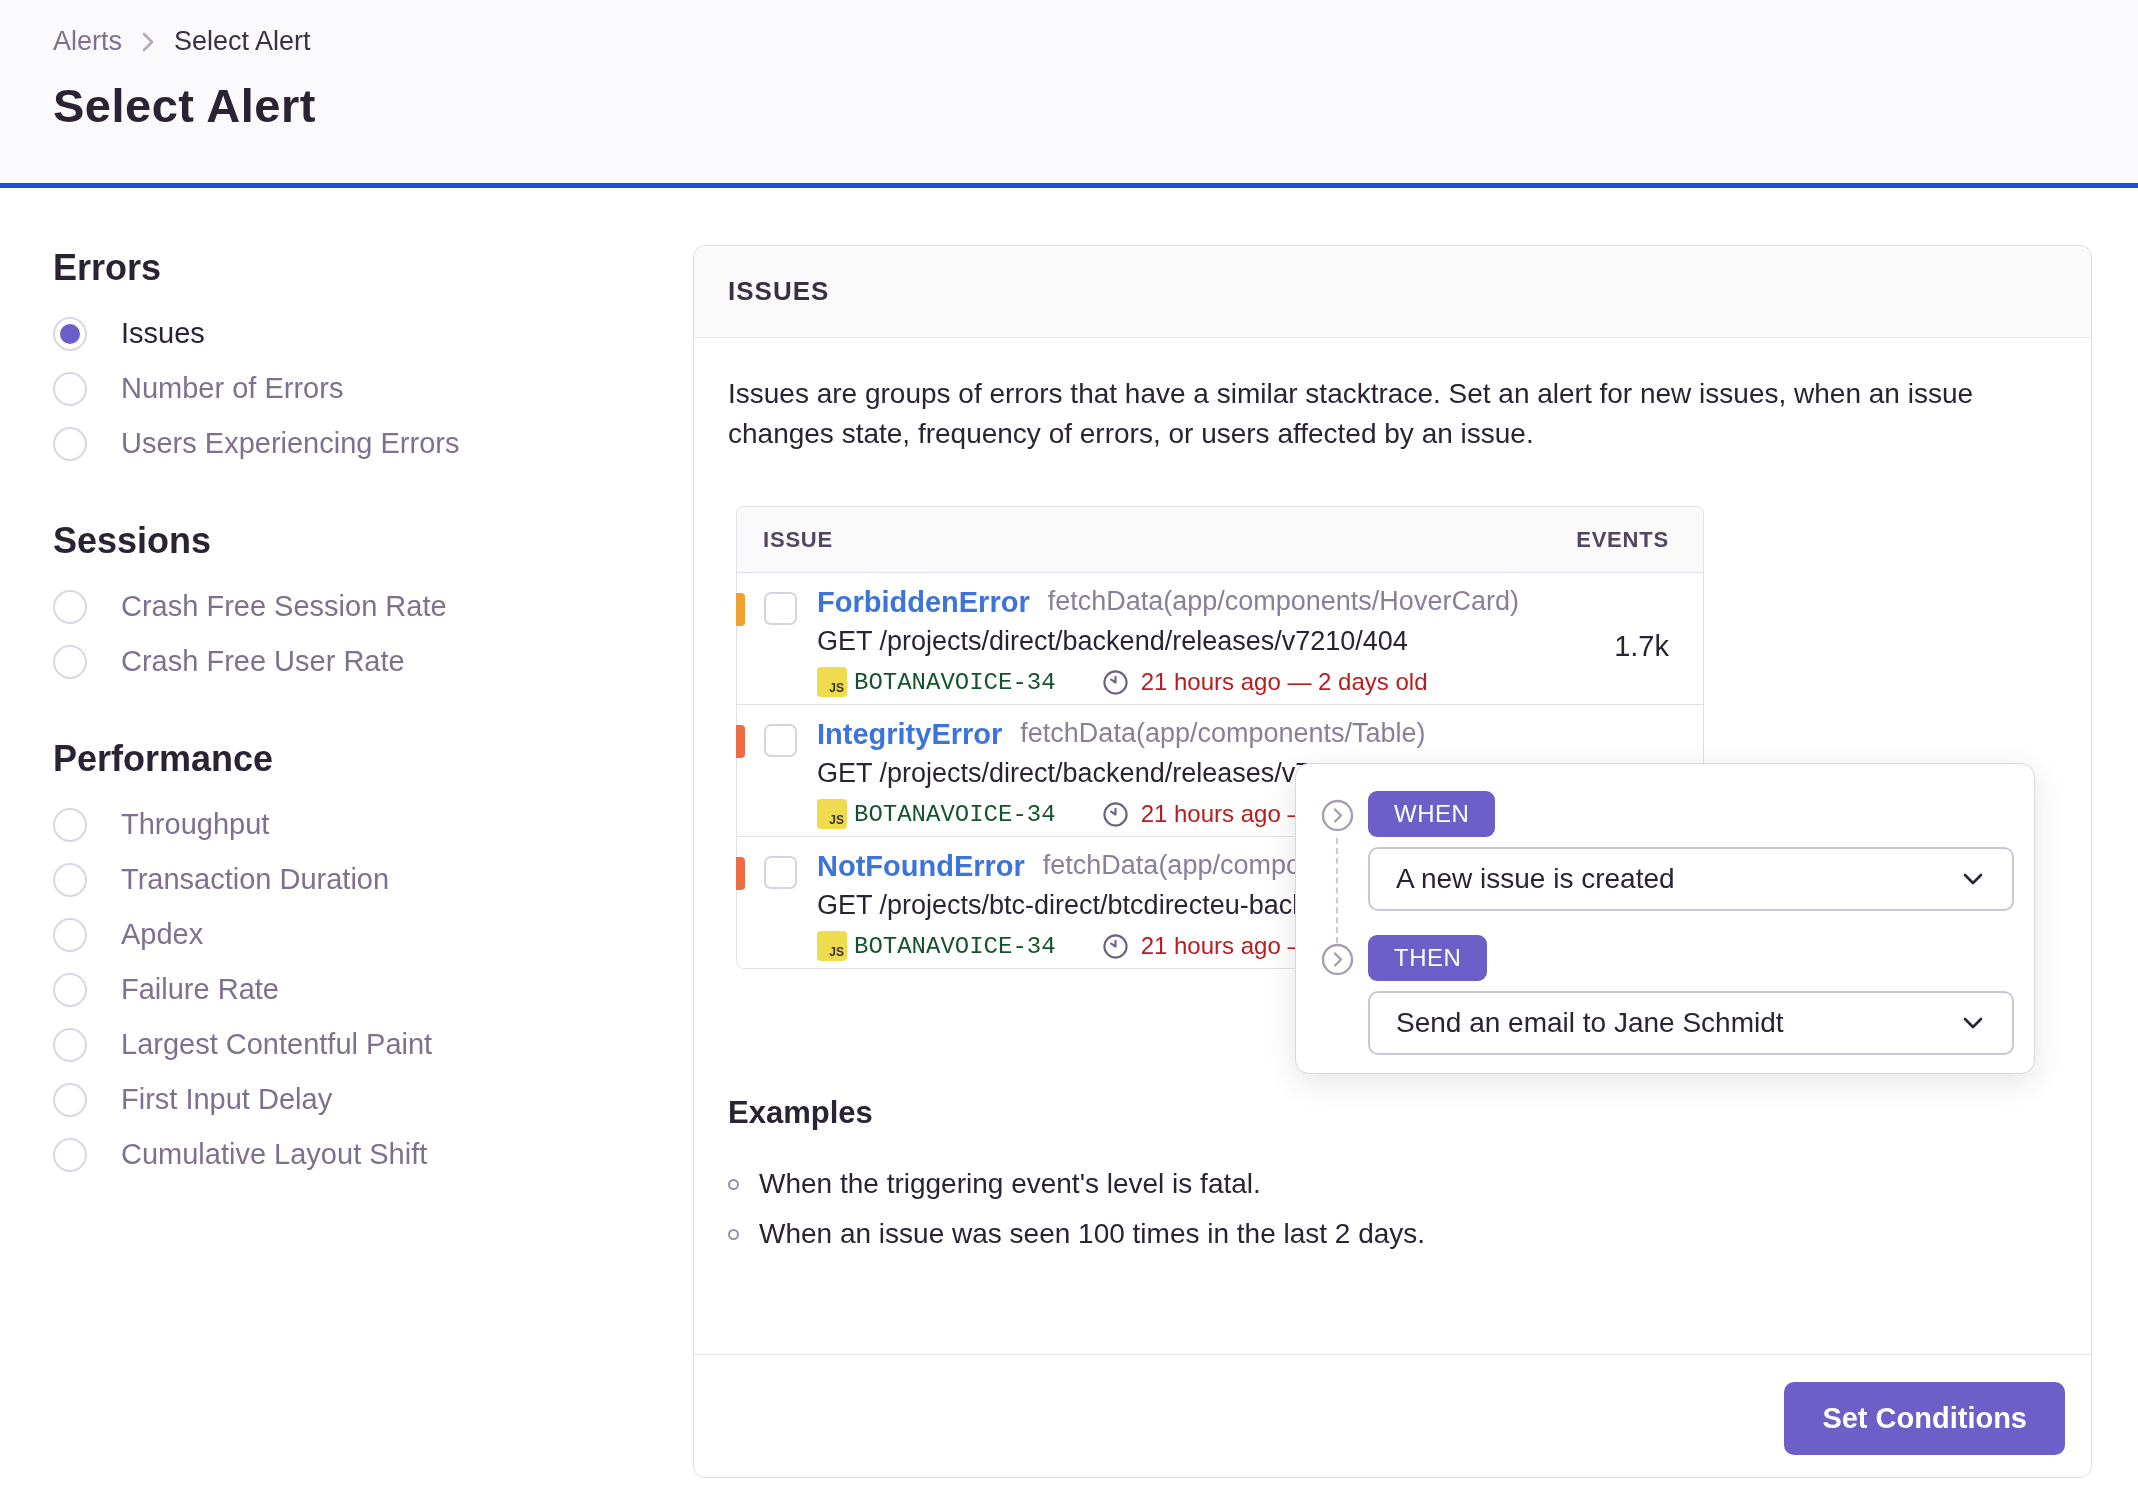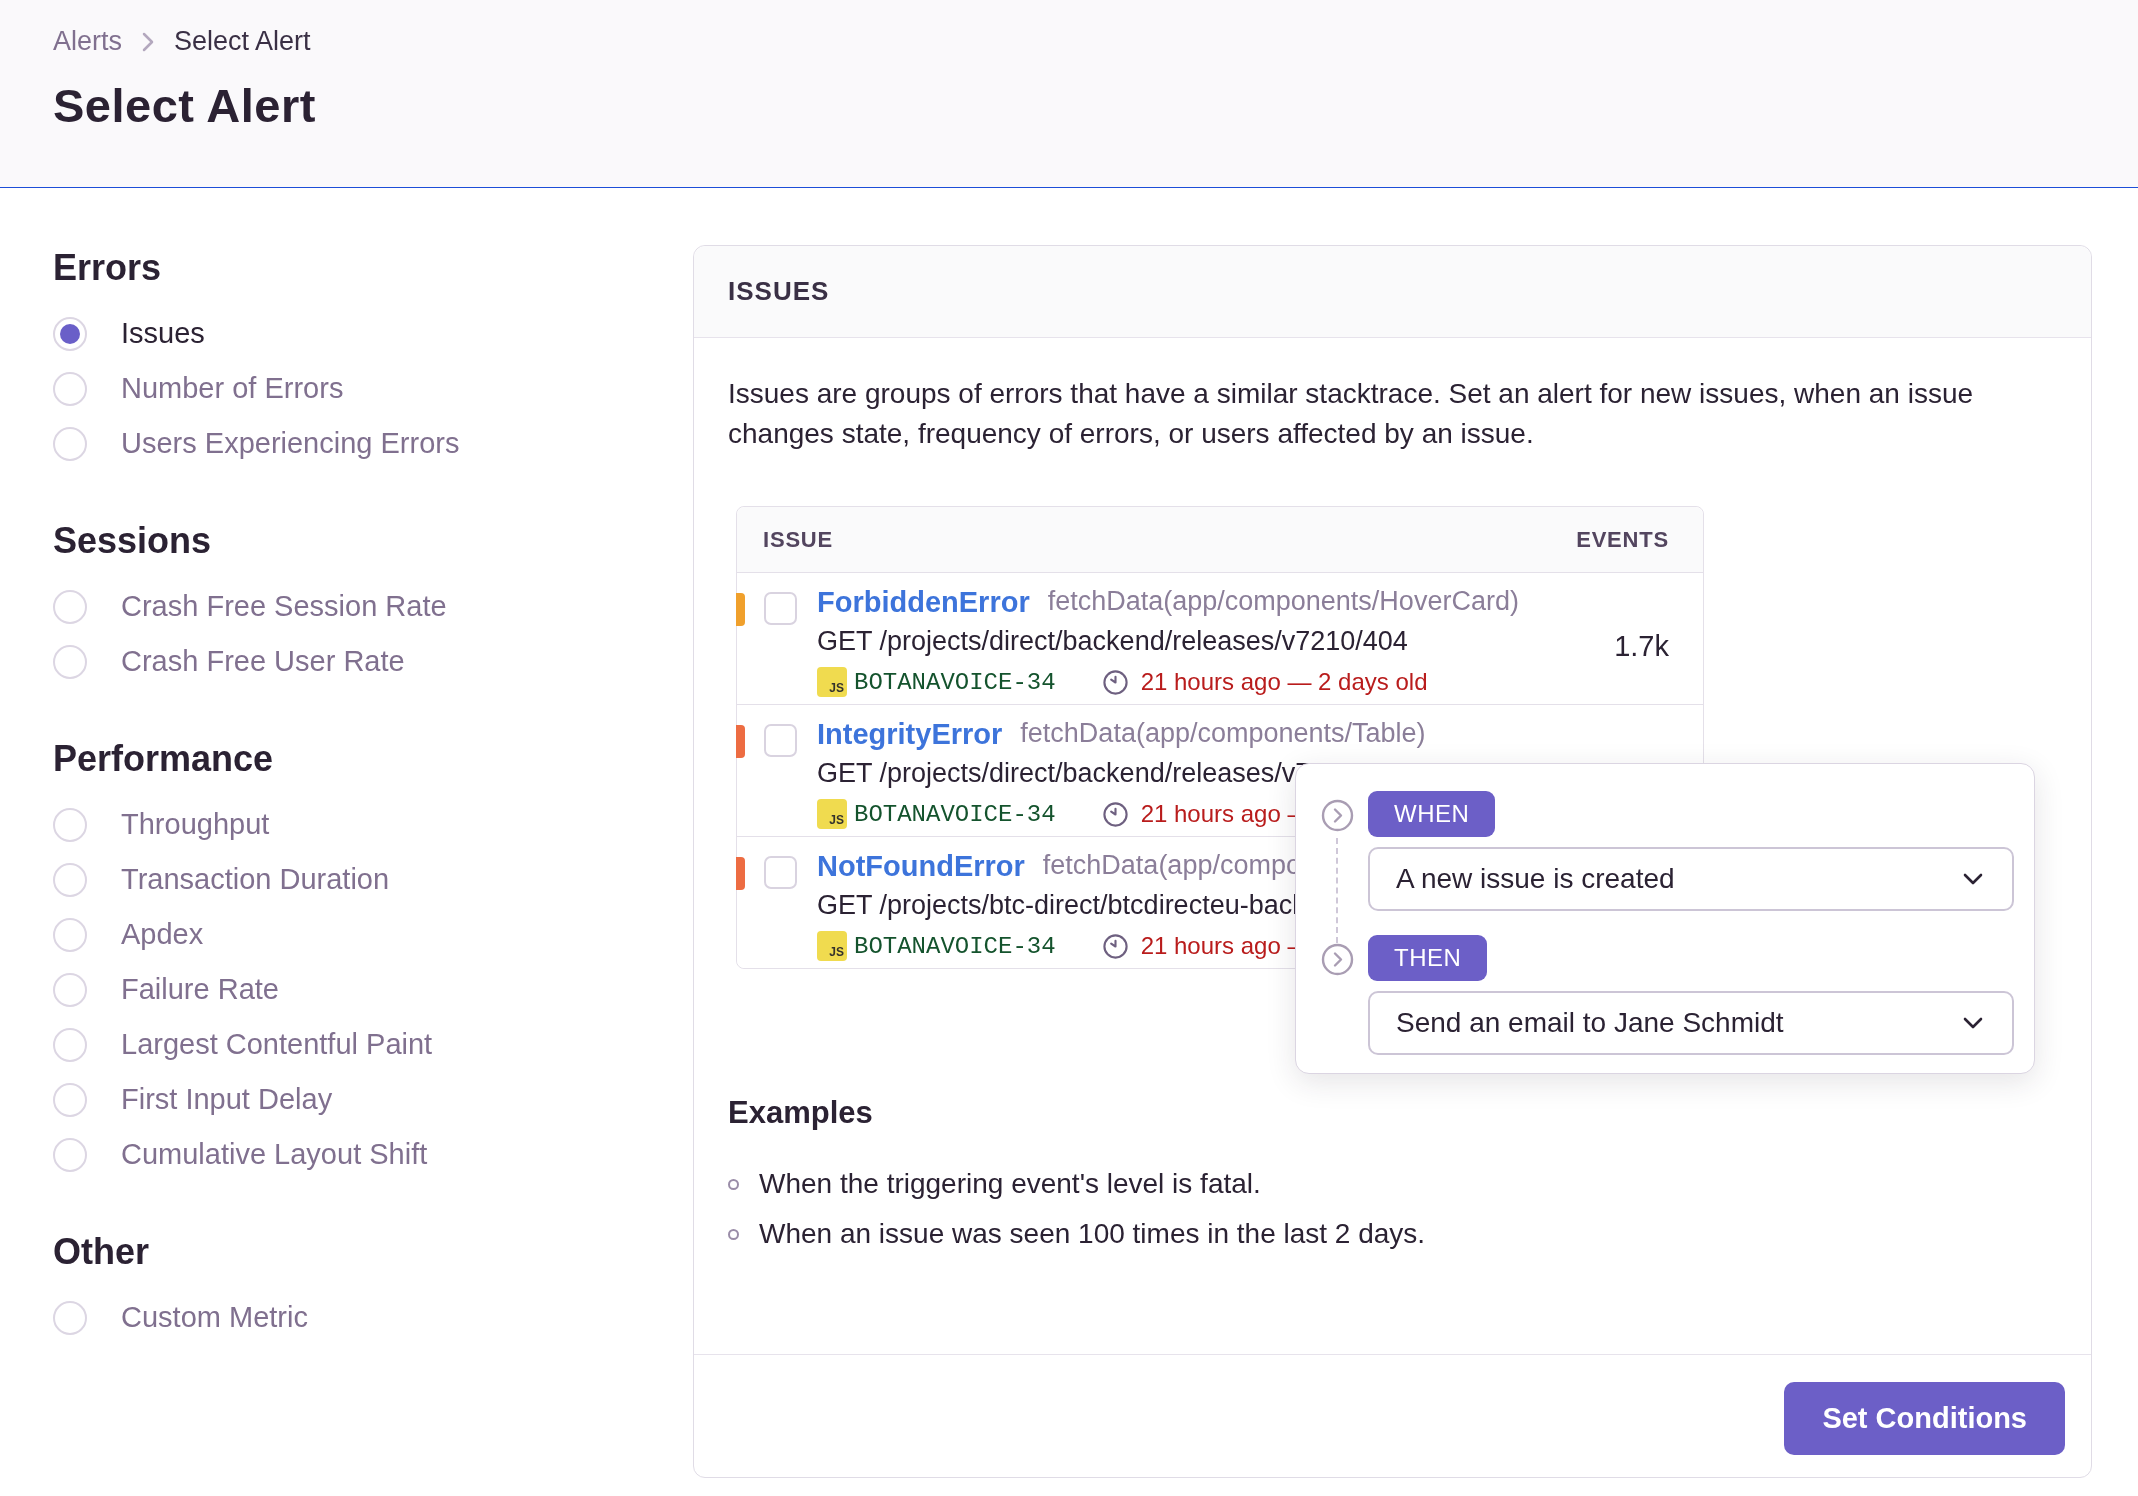--- a/index.html
+++ b/index.html
@@ -1,20 +1,20 @@
 <!DOCTYPE html>
 <html><head>
 <meta charset="utf-8">
 <style>
   * { margin:0; padding:0; box-sizing:border-box; }
   html,body { width:2138px; height:1496px; background:#fff; font-family:"Liberation Sans", sans-serif; color:#2B2233; }
   .page { position:relative; width:2138px; height:1496px; overflow:hidden; background:#fff; }
 
   
-  .top-band { position:absolute; left:0; top:0; width:2138px; height:188px; background:#FAF9FB; border-bottom:1px solid #1d4ed8; }
+  .top-band { position:absolute; left:0; top:0; width:2138px; height:188px; background:#FAF9FB; border-bottom:5px solid #1d4ed8; }
   .crumbs { position:absolute; left:53px; top:26px; display:flex; align-items:center; gap:18px; font-size:27px; }
   .crumb-parent { color:#80708F; text-decoration:none; cursor:pointer; }
   .crumb-current { color:#3A3045; }
   .crumb-sep { width:16px; height:24px; }
   .page-title { position:absolute; left:53px; top:78px; font-size:47px; font-weight:800; color:#2B2233; letter-spacing:0.5px; }
 
   
   .sidebar { position:absolute; left:53px; top:246px; width:600px; }
   .group { margin-bottom:48px; }
   .group-h { font-size:36px; font-weight:600; color:#2B2233; line-height:44px; margin-bottom:16px; }
@@ -147,27 +147,20 @@
       <div class="option">
         <span class="radio"></span>
         <span class="opt-label">First Input Delay</span>
       </div>
       <div class="option">
         <span class="radio"></span>
         <span class="opt-label">Cumulative Layout Shift</span>
       </div>
     </div>
 
-    <div class="group">
-      <div class="group-h">Other</div>
-      <div class="option">
-        <span class="radio"></span>
-        <span class="opt-label">Custom Metric</span>
-      </div>
-    </div>
   </aside>
 
   <section class="panel">
     <div class="panel-header">
       <span>ISSUES</span>
     </div>
 
     <p class="panel-desc">Issues are groups of errors that have a similar stacktrace. Set an alert for new issues, when an issue changes state, frequency of errors, or users affected by an issue.</p>
 
     <div class="issue-table">

